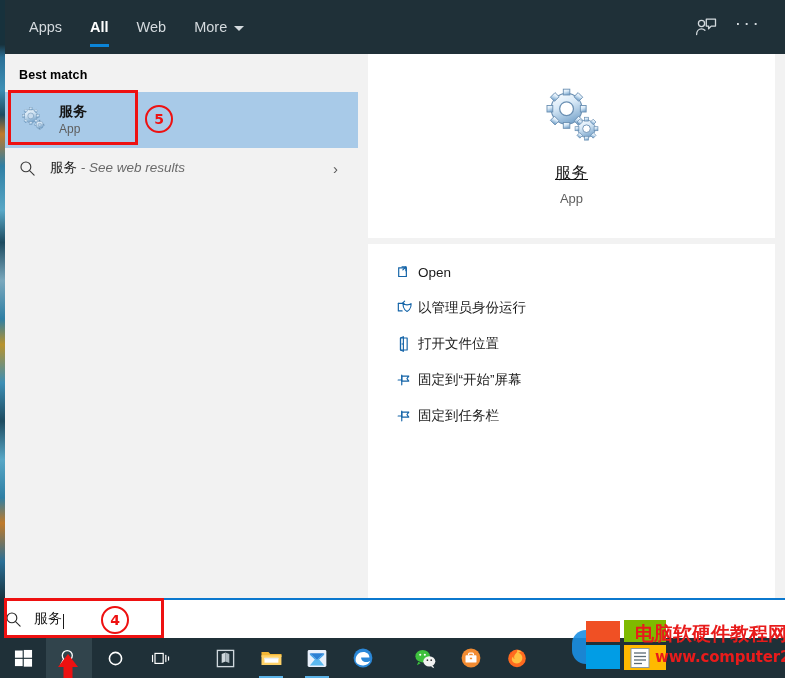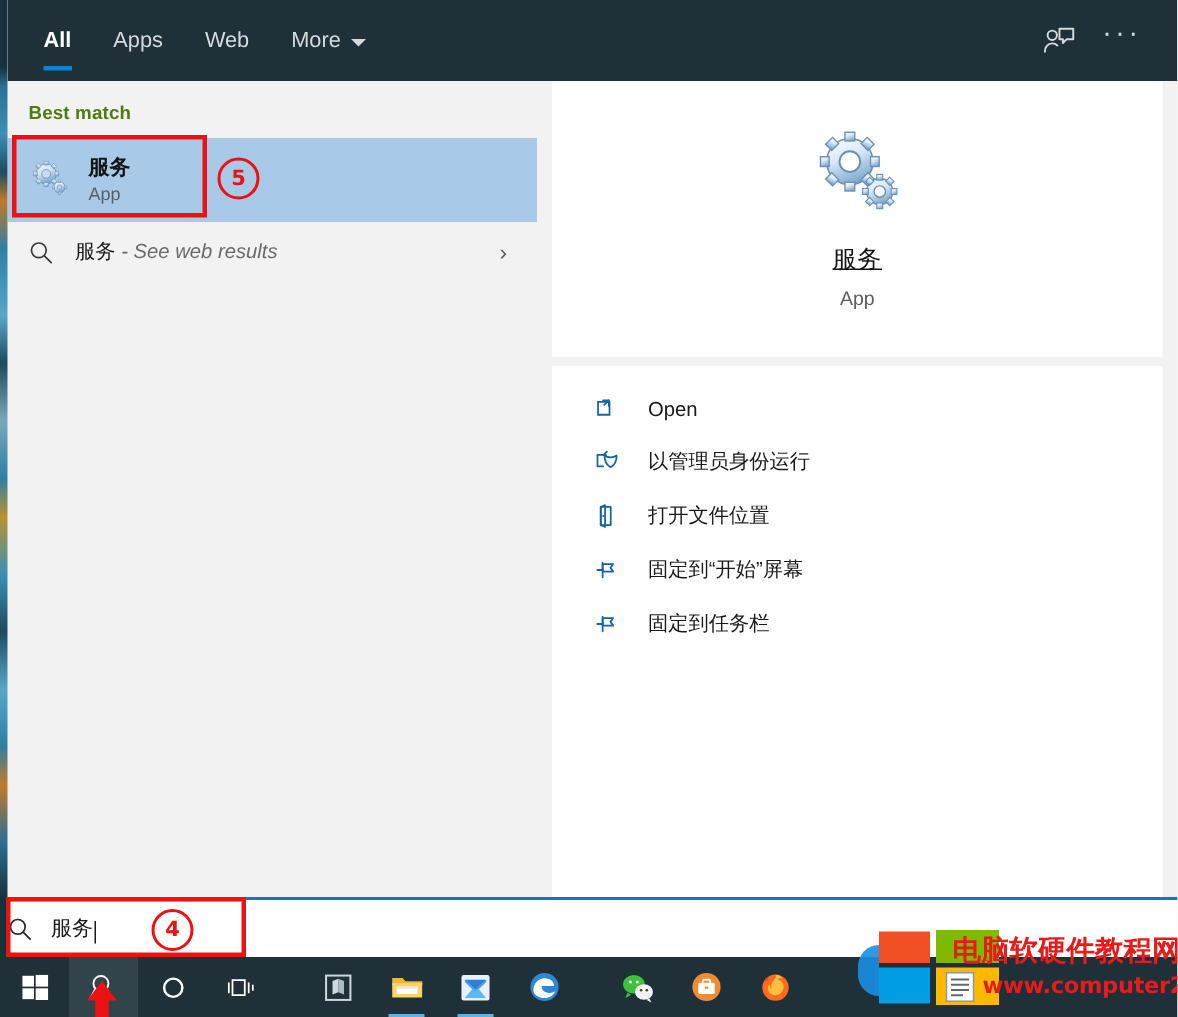--- a/index.html
+++ b/index.html
@@ -125,21 +125,21 @@
     position: absolute;
     left: 0;
     top: 54px;
     width: 353px;
     height: 584px;
     background: #f2f2f2;
   }
   .section-head {
     font-size: 12.5px;
     font-weight: bold;
-    color: #4d7c0f;
+    color: #000000;
     padding: 14px 0 10px 14px;
     letter-spacing: 0.1px;
   }
   #bestmatch-row {
     position: relative;
     height: 56px;
     background: #a8cae8;
     display: flex;
     align-items: center;
   }
@@ -231,21 +231,20 @@
     align-items: center;
     padding-left: 28px;
   }
   .action .ico {
     width: 22px;
     display: flex;
     align-items: center;
     justify-content: flex-start;
   }
   .action .lbl {
-    margin-left: 14px;
     font-size: 13.5px;
     color: #1a1a1a;
     white-space: nowrap;
   }
 
   
   #searchbar {
     position: absolute;
     left: 5px;
     top: 598px;
@@ -381,25 +380,25 @@
 </style>
 </head>
 <body>
 
 <div id="desktop-strip"></div>
 
 <div id="search-window">
 
   <div id="header">
     <div class="tabs">
+      <div class="tab">
+        <span>Apps</span>
+      </div>
       <div class="tab active">
         <span>All</span>
-      </div>
-      <div class="tab">
-        <span>Apps</span>
       </div>
       <div class="tab">
         <span>Web</span>
       </div>
       <div class="tab">
         <span>More</span>
         <span class="caret"></span>
       </div>
     </div>
 

